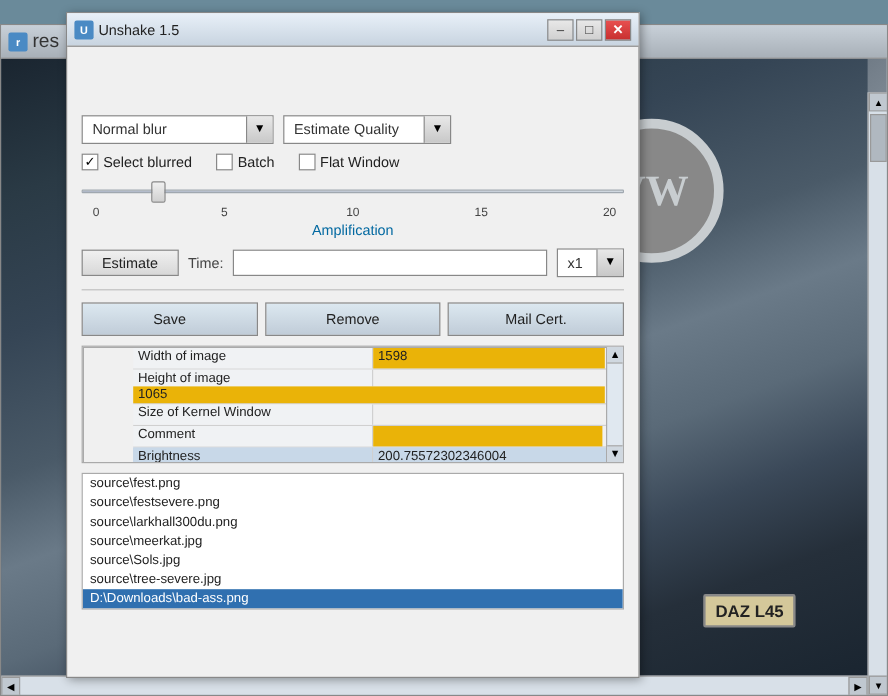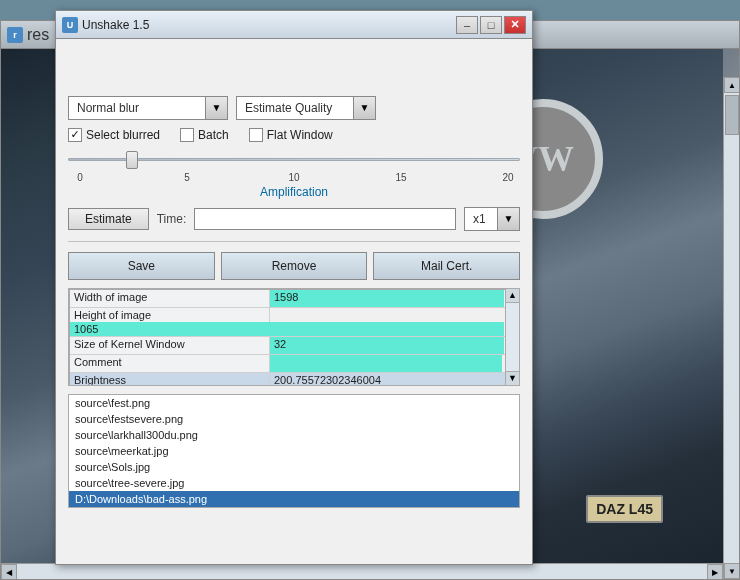--- a/index.html
+++ b/index.html
@@ -368,39 +368,40 @@
     
     .info-table {
       border: 1px solid #aaa;
       overflow: hidden;
       flex: 0 0 auto;
     }
     .info-row {
       display: flex;
       border-bottom: 1px solid #d0d0d0;
       min-height: 18px;
+      margin-left: 41px;
     }
     .info-row:last-child { border-bottom: none; }
     .info-row.highlighted {
       background: #c8d8e8;
     }
     .info-key {
       width: 200px;
       padding: 1px 4px;
       font-size: 11px;
       color: #222;
       border-right: 1px solid #d0d0d0;
       background: #f0f2f4;
     }
     .info-val {
       flex: 1;
       padding: 1px 4px;
       font-size: 11px;
       color: #222;
-      background: #5eead4;
+      background: #eab308;
     }
     .info-row.highlighted .info-key,
     .info-row.highlighted .info-val {
       background: #c8d8e8;
     }
     .info-table-wrap {
       position: relative;
       border: 1px solid #aaa;
       max-height: 98px;
       overflow: hidden;
@@ -549,21 +550,20 @@
       <div class="info-row" style="padding-right: 14px;">
             <div class="info-key">Width of image</div>
             <div class="info-val">1598</div>
           </div>
           <div class="info-row" style="padding-right: 14px; flex-direction: column;">
             <div class="info-key">Height of image</div>
             <div class="info-val">1065</div>
           </div>
           <div class="info-row" style="padding-right: 14px;">
             <div class="info-key">Size of Kernel Window</div>
-            <div class="info-val">32</div>
           </div>
           <div class="info-row" style="padding-right: 16px;">
             <div class="info-key">Comment</div>
             <div class="info-val"></div>
           </div>
           <div class="info-row highlighted" style="padding-right: 14px;">
             <div class="info-key">Brightness</div>
             <div class="info-val">200.75572302346004</div>
           </div>
           <div class="info-row" style="padding-right: 14px;">

